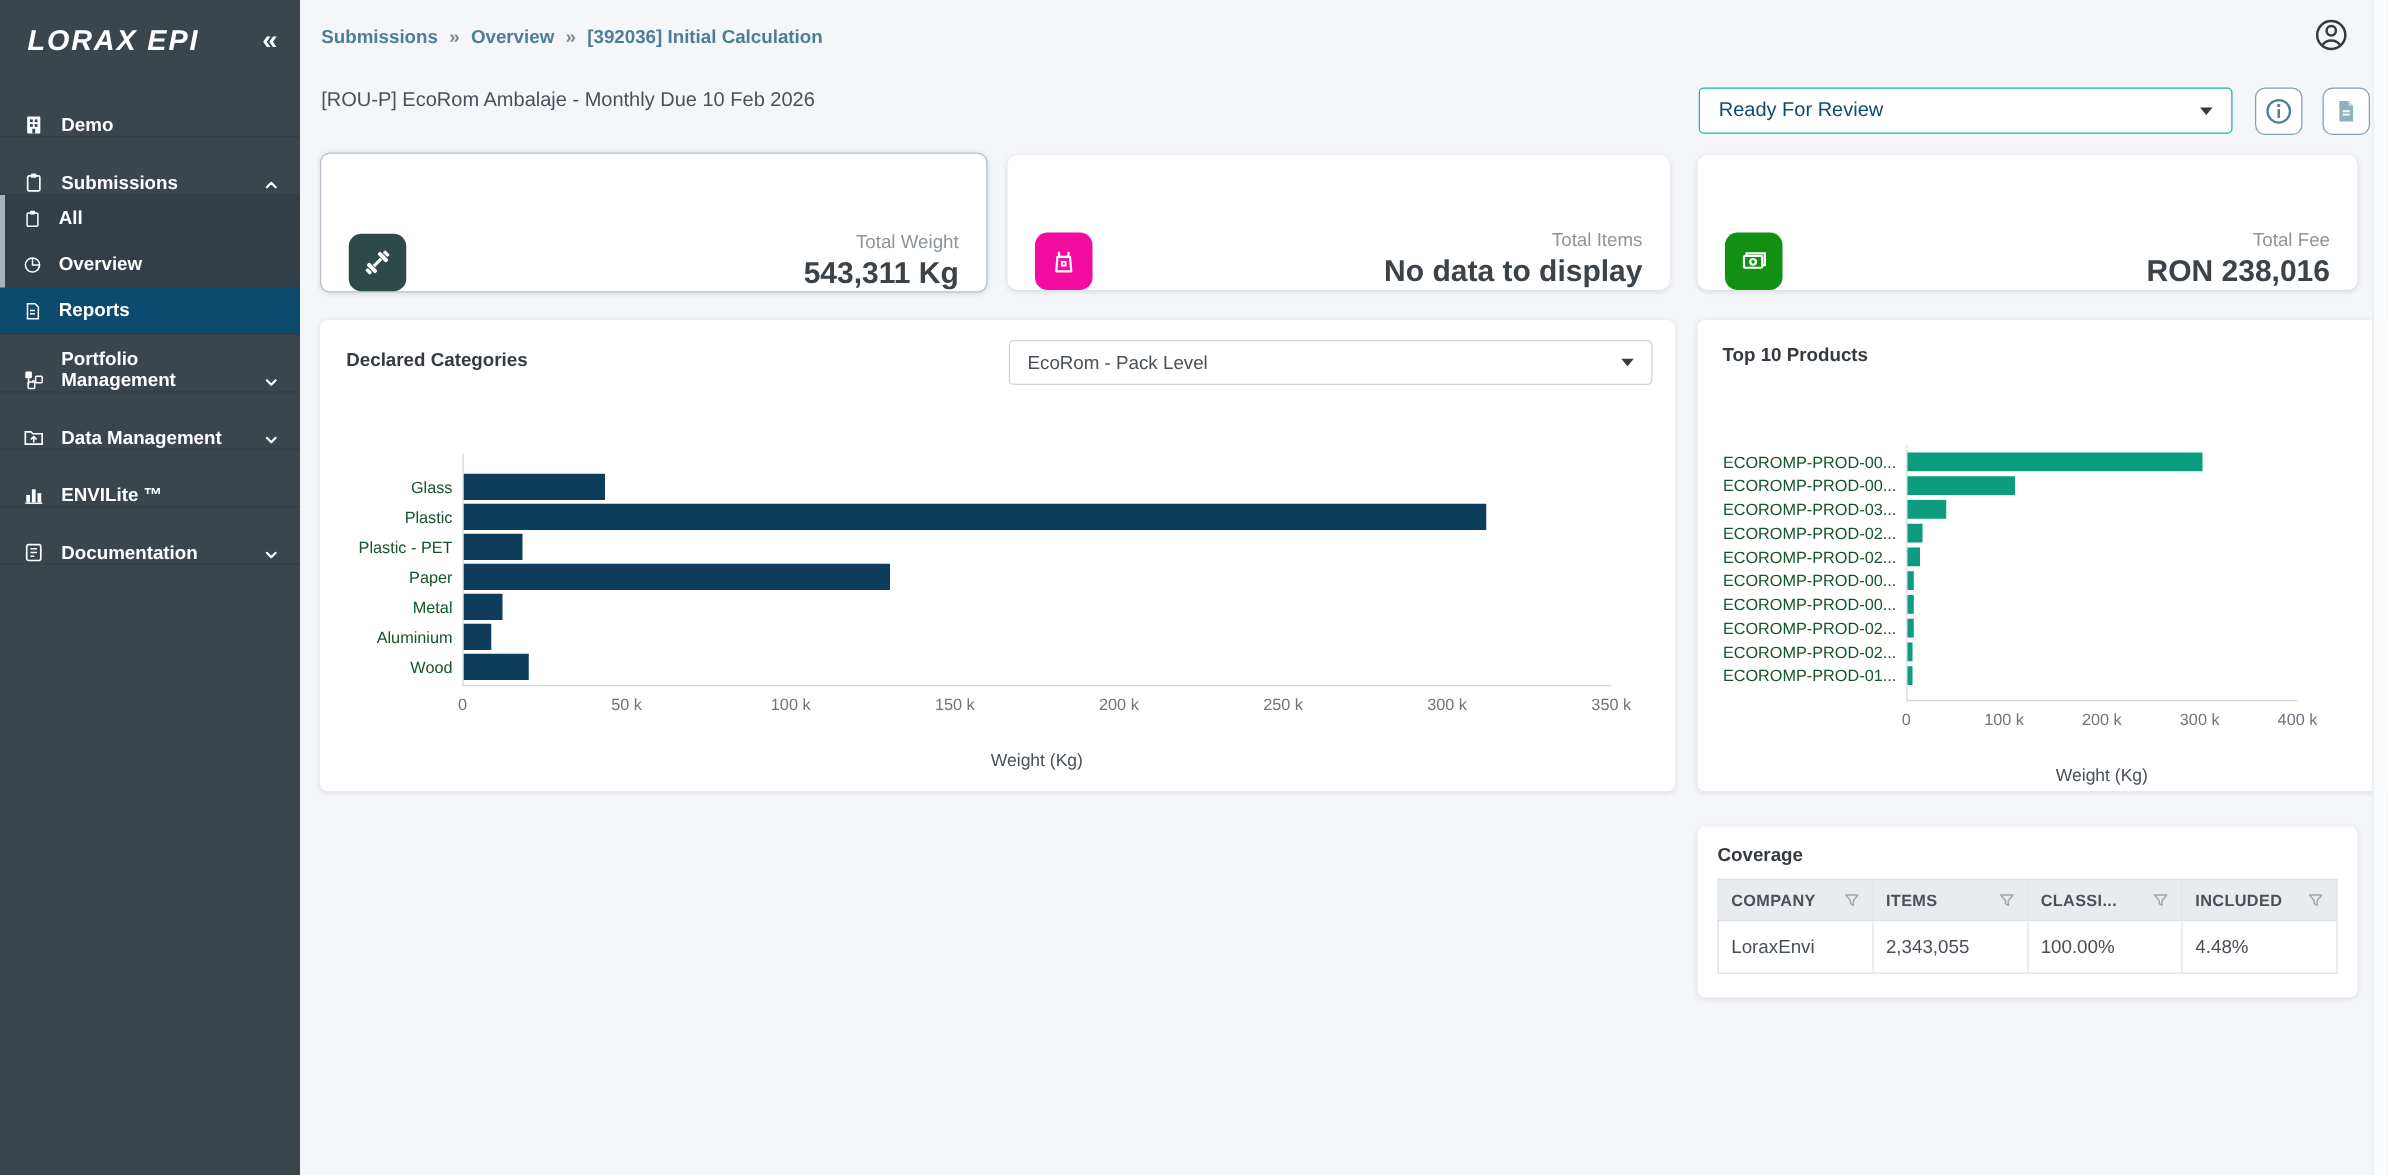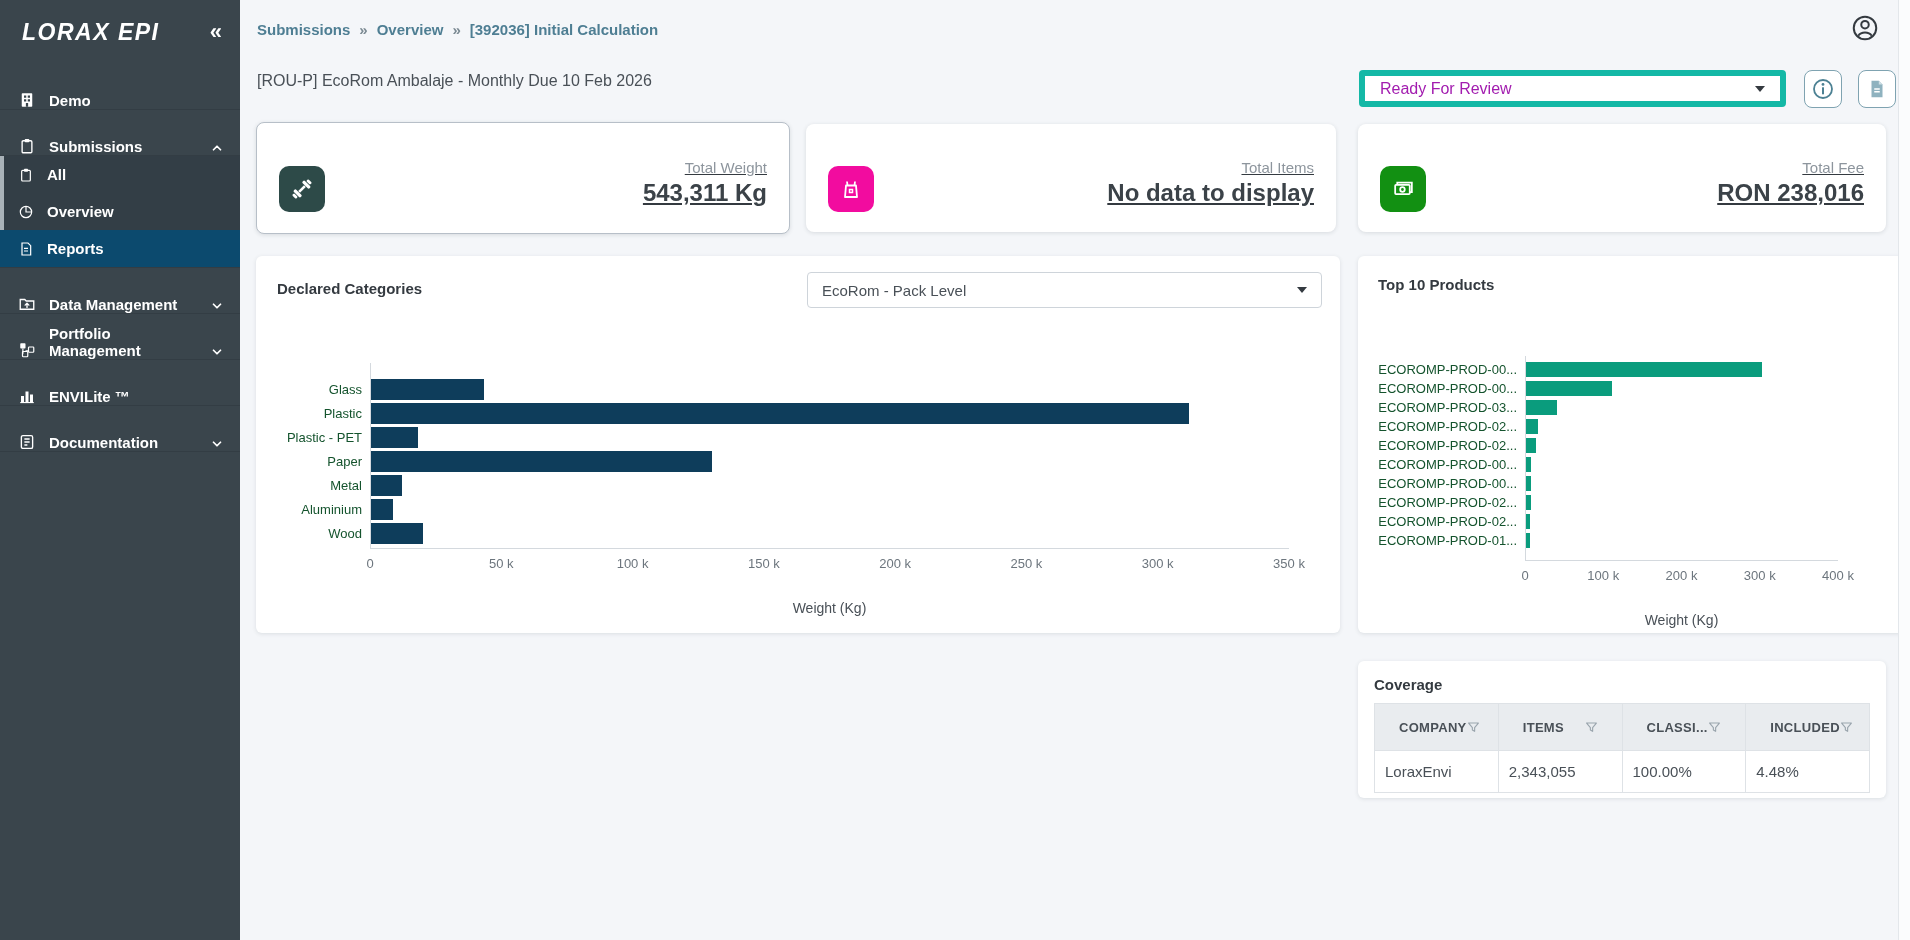--- a/index.html
+++ b/index.html
@@ -23,30 +23,30 @@
   .nav-sub { height:37px; display:flex; align-items:center; gap:13px; padding-left:18px; font-weight:bold; font-size:15px; cursor:pointer; }
   .active-block .nav-sub { padding-left:14px; }
   .icon { display:flex; align-items:center; justify-content:center; flex:0 0 auto; }
   
   .breadcrumb { position:absolute; left:257px; top:21px; font-size:15px; font-weight:bold; color:#4e7e93; display:flex; gap:9px; align-items:center; }
   .breadcrumb .sep { color:#7b8a93; font-weight:bold; }
   .breadcrumb .crumb { cursor:pointer; }
   .subtitle { position:absolute; left:257px; top:72px; font-size:16px; color:#495057; }
   .user-btn { position:absolute; left:1850px; top:13px; width:30px; height:30px; cursor:pointer; }
   .status-select { position:absolute; left:1359px; top:70px; width:427px; height:37px; background:#fff;
-                   border:6px solid #14b8a6; border-radius:4px; display:flex; align-items:center;
-                   padding:0 15px; font-size:16px; color:#a21caf; cursor:pointer; }
+                   border:1px solid #14b8a6; border-radius:4px; display:flex; align-items:center;
+                   padding:0 15px; font-size:16px; color:#0c4a6e; cursor:pointer; }
   .caret-down { margin-left:auto; width:0; height:0; border-left:5px solid transparent; border-right:5px solid transparent; border-top:6px solid #343a40; }
   .icon-btn { position:absolute; top:70px; width:38px; height:38px; background:#fff; border:1px solid #7fa3b1;
               border-radius:8px; display:flex; align-items:center; justify-content:center; cursor:pointer; }
   #info-btn { left:1804px; }
   #file-btn { left:1858px; }
   
   .stat-card { position:absolute; background:#fff; border-radius:8px; box-shadow:0 1px 4px rgba(44,57,66,.14);
-               display:flex; align-items:center; padding:0 22px;text-decoration:underline; }
+               display:flex; align-items:flex-end; padding:0 22px; }
   #card-weight { left:256px; top:122px; width:534px; height:112px; border:1px solid #b7bfc8; cursor:pointer; }
   #card-items  { left:806px; top:124px; width:530px; height:108px; cursor:pointer; }
   #card-fee    { left:1358px; top:124px; width:528px; height:108px; cursor:pointer; }
   .stat-icon { width:46px; height:46px; border-radius:10px; display:flex; align-items:center; justify-content:center; margin-top:22px; }
   .stat-text { margin-left:auto; text-align:right; margin-top:10px; }
   .stat-label { font-size:15px; color:#8d959d; }
   .stat-value { font-size:24px; font-weight:bold; color:#3b4248; margin-top:3px; }
   
   .panel { position:absolute; background:#fff; border-radius:6px; box-shadow:0 1px 4px rgba(44,57,66,.12); }
   #declared-card { left:256px; top:256px; width:1084px; height:377px; }
@@ -72,21 +72,21 @@
                padding-right:8px; font-size:13px; color:#14532d; white-space:nowrap; }
   .plot-col { }
   .bars { border-left:1px solid #d4d9de; border-bottom:1px solid #d4d9de; padding-top:var(--pt); padding-bottom:var(--pb); }
   .bar-row { height:var(--pitch); display:flex; align-items:center; }
   .bar-fill { height:var(--barh); }
   .ticks { position:relative; height:17px; margin-top:7px; }
   .tick { position:absolute; transform:translateX(-50%); font-size:13px; color:#6c757d; white-space:nowrap; }
   .xlabel { text-align:center; margin-top:27px; font-size:14px; color:#495057; }
   
   .cov-table { position:absolute; left:16px; top:42px; width:496px; border-collapse:collapse; table-layout:fixed; }
-  .cov-table th { background:#e9ecef; border:1px solid #dee2e6; height:47px; padding:0 24px;
+  .cov-table th { background:#e9ecef; border:1px solid #dee2e6; height:33px; padding:0 10px;
                   font-size:13px; color:#495057; text-align:left; letter-spacing:.3px; }
   .cov-table th .th-inner { display:flex; align-items:center; }
   .cov-table th .funnel { margin-left:auto; cursor:pointer; display:flex; }
   .cov-table td { border:1px solid #dee2e6; height:42px; padding:0 10px; font-size:15px; color:#495057; background:#fff; }
   
   .scrollbar { position:absolute; right:0; top:0; width:12px; height:940px; background:#fbfcfd; border-left:1px solid #e3e7eb; }
 </style>
 </head>
 <body>
 
@@ -152,43 +152,43 @@
             <path d="M6 3 h9 l4 4 v14 H6 z"></path>
             <path d="M9 11 h6 M9 15 h6"></path>
           </svg>
       </span>
       <span>Reports</span>
     </div>
   </div>
 
   <div class="nav-item">
     <span class="icon">
-      <svg width="18" height="18" viewBox="0 0 24 24" fill="none" stroke="#fff" stroke-width="1.8">
-          <path d="M3 6 h6 l2 2 h10 v11 H3 z"></path>
-          <path d="M12 16.5 v-5 M9.5 13.5 l2.5 -2.5 2.5 2.5" stroke-linecap="round" stroke-linejoin="round"></path>
-        </svg>
-    </span>
-    <span>Data Management</span>
-    <span class="chev">
-      <svg width="14" height="14" viewBox="0 0 24 24" fill="none" stroke="#fff" stroke-width="3" stroke-linecap="round" stroke-linejoin="round">
-          <path d="M6 9 l6 6 6 -6"></path>
-        </svg>
-    </span>
-  </div>
-
-  <div class="nav-item">
-    <span class="icon">
       <svg width="18" height="18" viewBox="0 0 24 24" fill="#fff">
           <rect x="3" y="3" width="7" height="7" rx="1"></rect>
           <rect x="14" y="8" width="7" height="7" rx="1" fill="none" stroke="#fff" stroke-width="1.6"></rect>
           <rect x="6" y="14" width="7" height="7" rx="1" fill="none" stroke="#fff" stroke-width="1.6"></rect>
           <path d="M6.5 10 v7 M10 13 h4" stroke="#fff" stroke-width="1.6" fill="none"></path>
         </svg>
     </span>
     <span>Portfolio Management</span>
+    <span class="chev">
+      <svg width="14" height="14" viewBox="0 0 24 24" fill="none" stroke="#fff" stroke-width="3" stroke-linecap="round" stroke-linejoin="round">
+          <path d="M6 9 l6 6 6 -6"></path>
+        </svg>
+    </span>
+  </div>
+
+  <div class="nav-item">
+    <span class="icon">
+      <svg width="18" height="18" viewBox="0 0 24 24" fill="none" stroke="#fff" stroke-width="1.8">
+          <path d="M3 6 h6 l2 2 h10 v11 H3 z"></path>
+          <path d="M12 16.5 v-5 M9.5 13.5 l2.5 -2.5 2.5 2.5" stroke-linecap="round" stroke-linejoin="round"></path>
+        </svg>
+    </span>
+    <span>Data Management</span>
     <span class="chev">
       <svg width="14" height="14" viewBox="0 0 24 24" fill="none" stroke="#fff" stroke-width="3" stroke-linecap="round" stroke-linejoin="round">
           <path d="M6 9 l6 6 6 -6"></path>
         </svg>
     </span>
   </div>
 
   <div class="nav-item">
     <span class="icon">
       <svg width="18" height="18" viewBox="0 0 24 24" fill="#fff">

